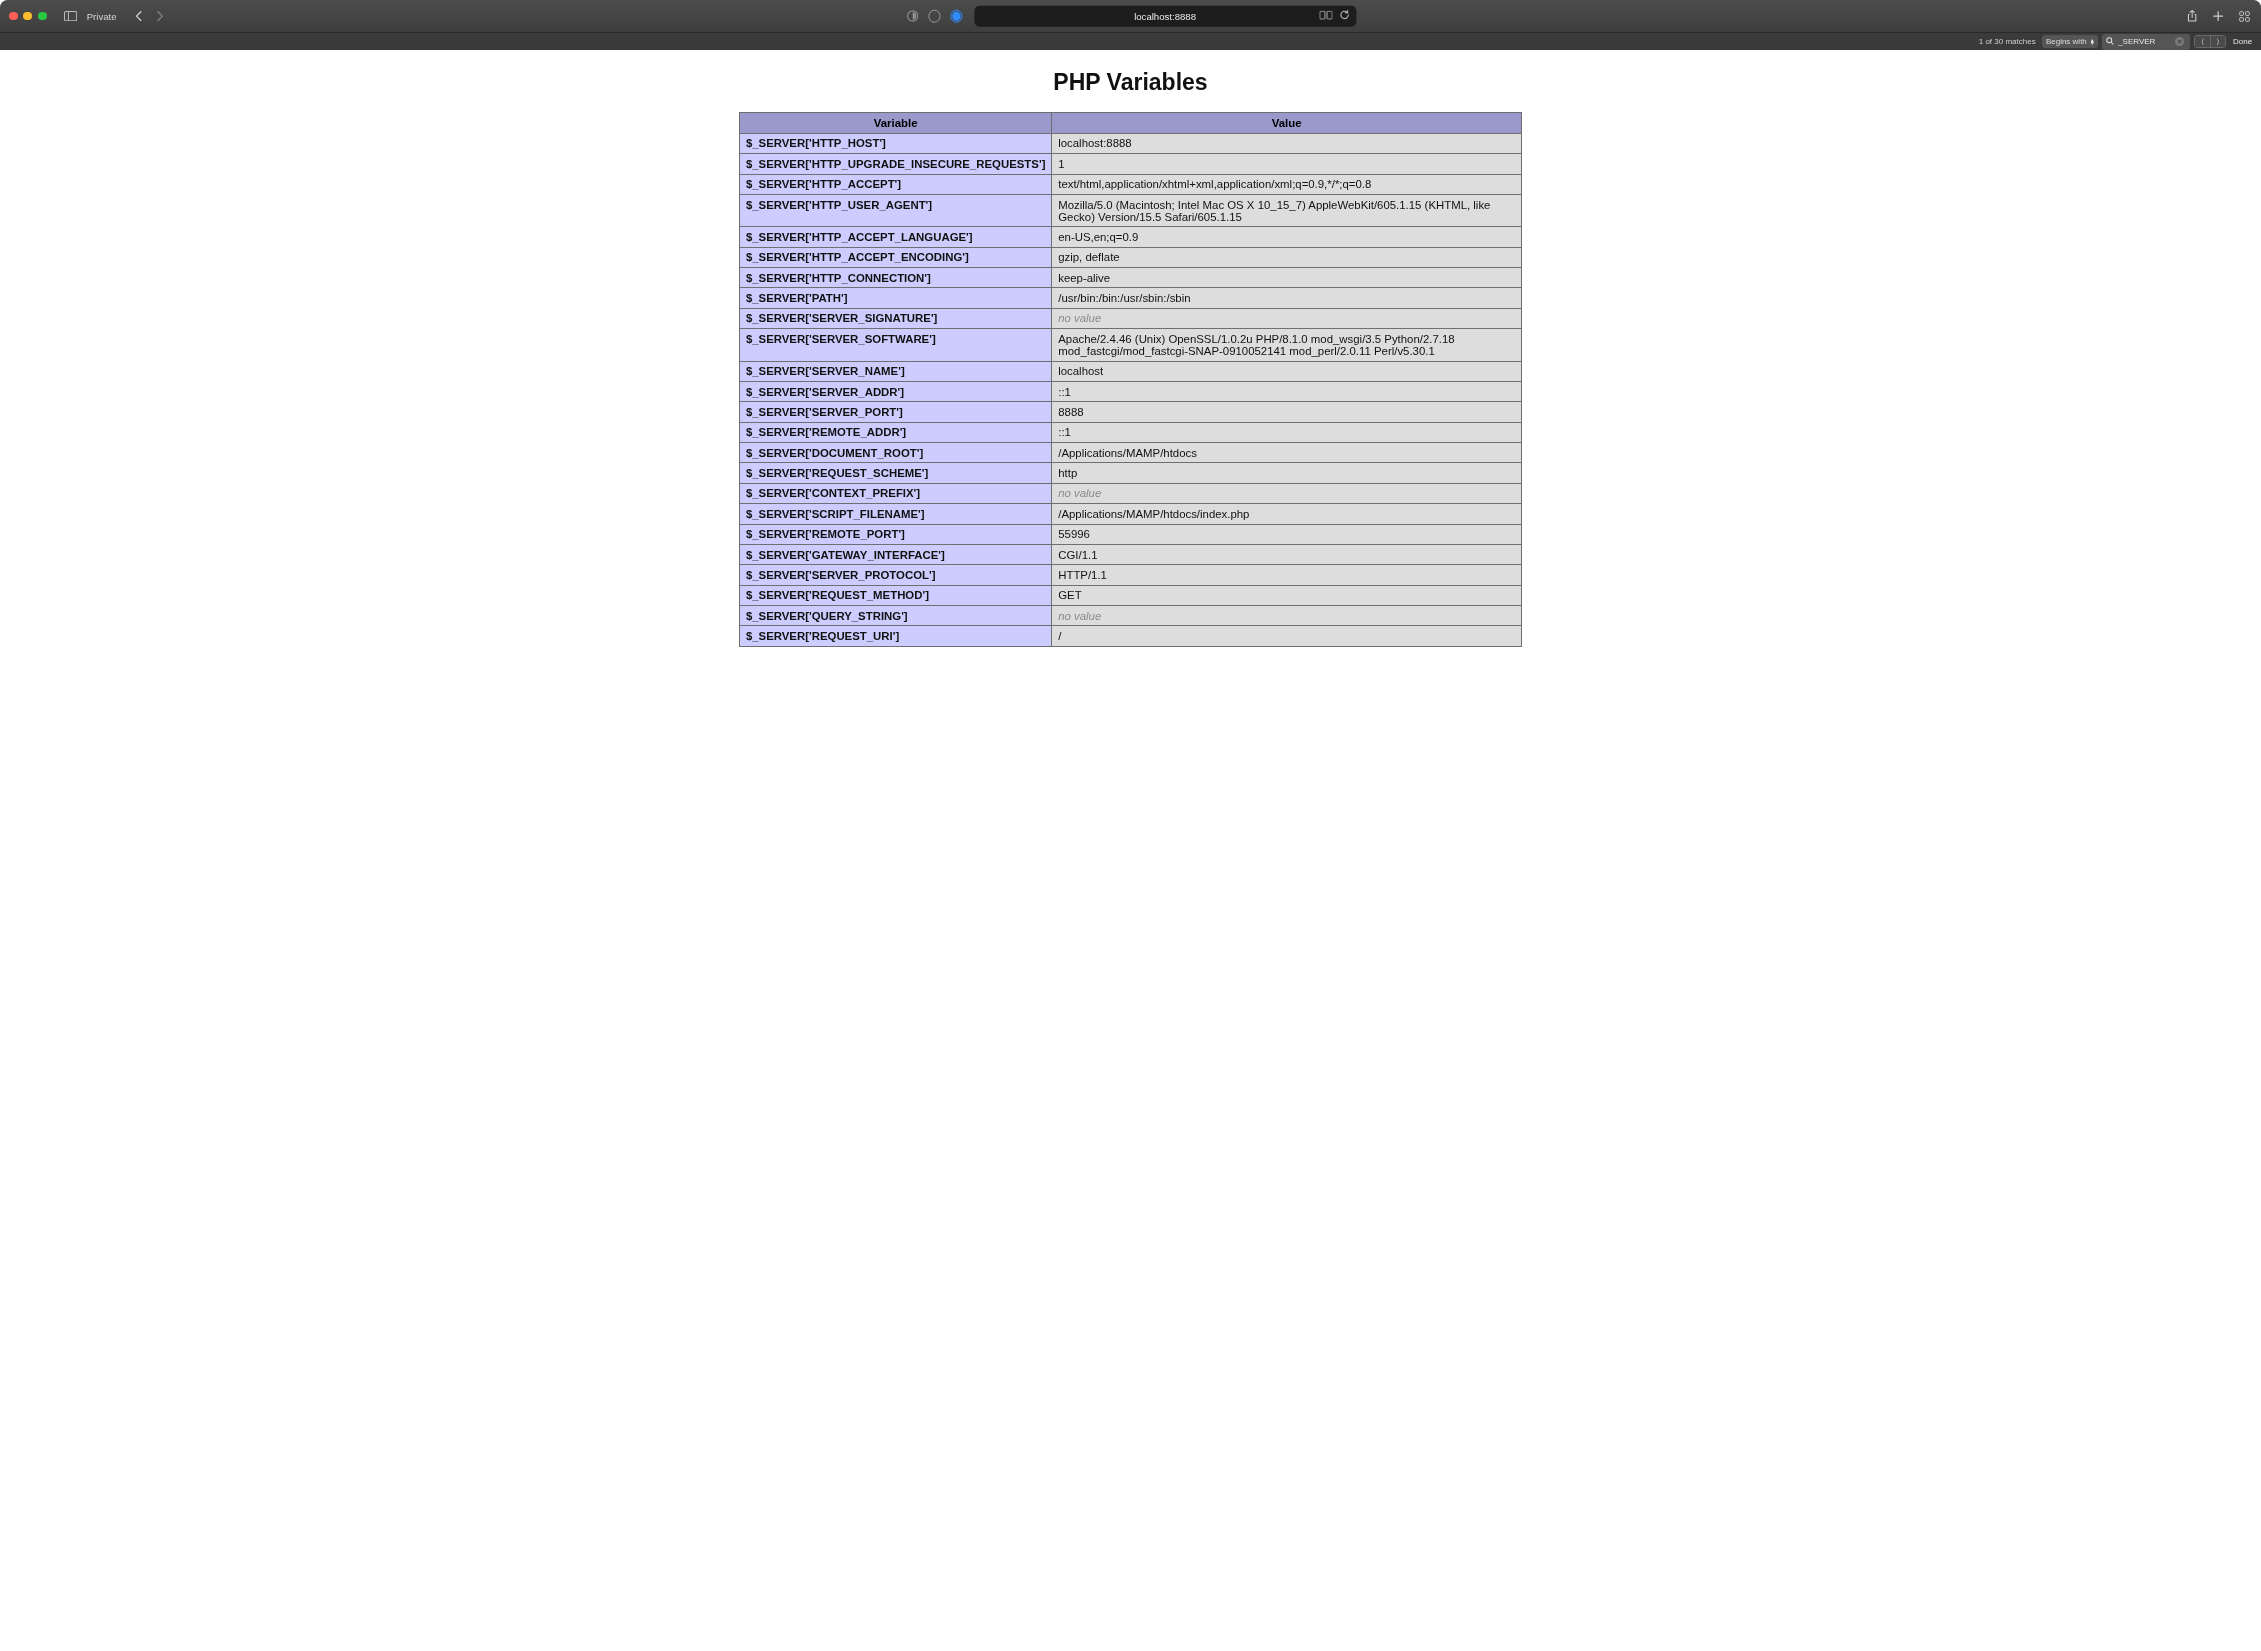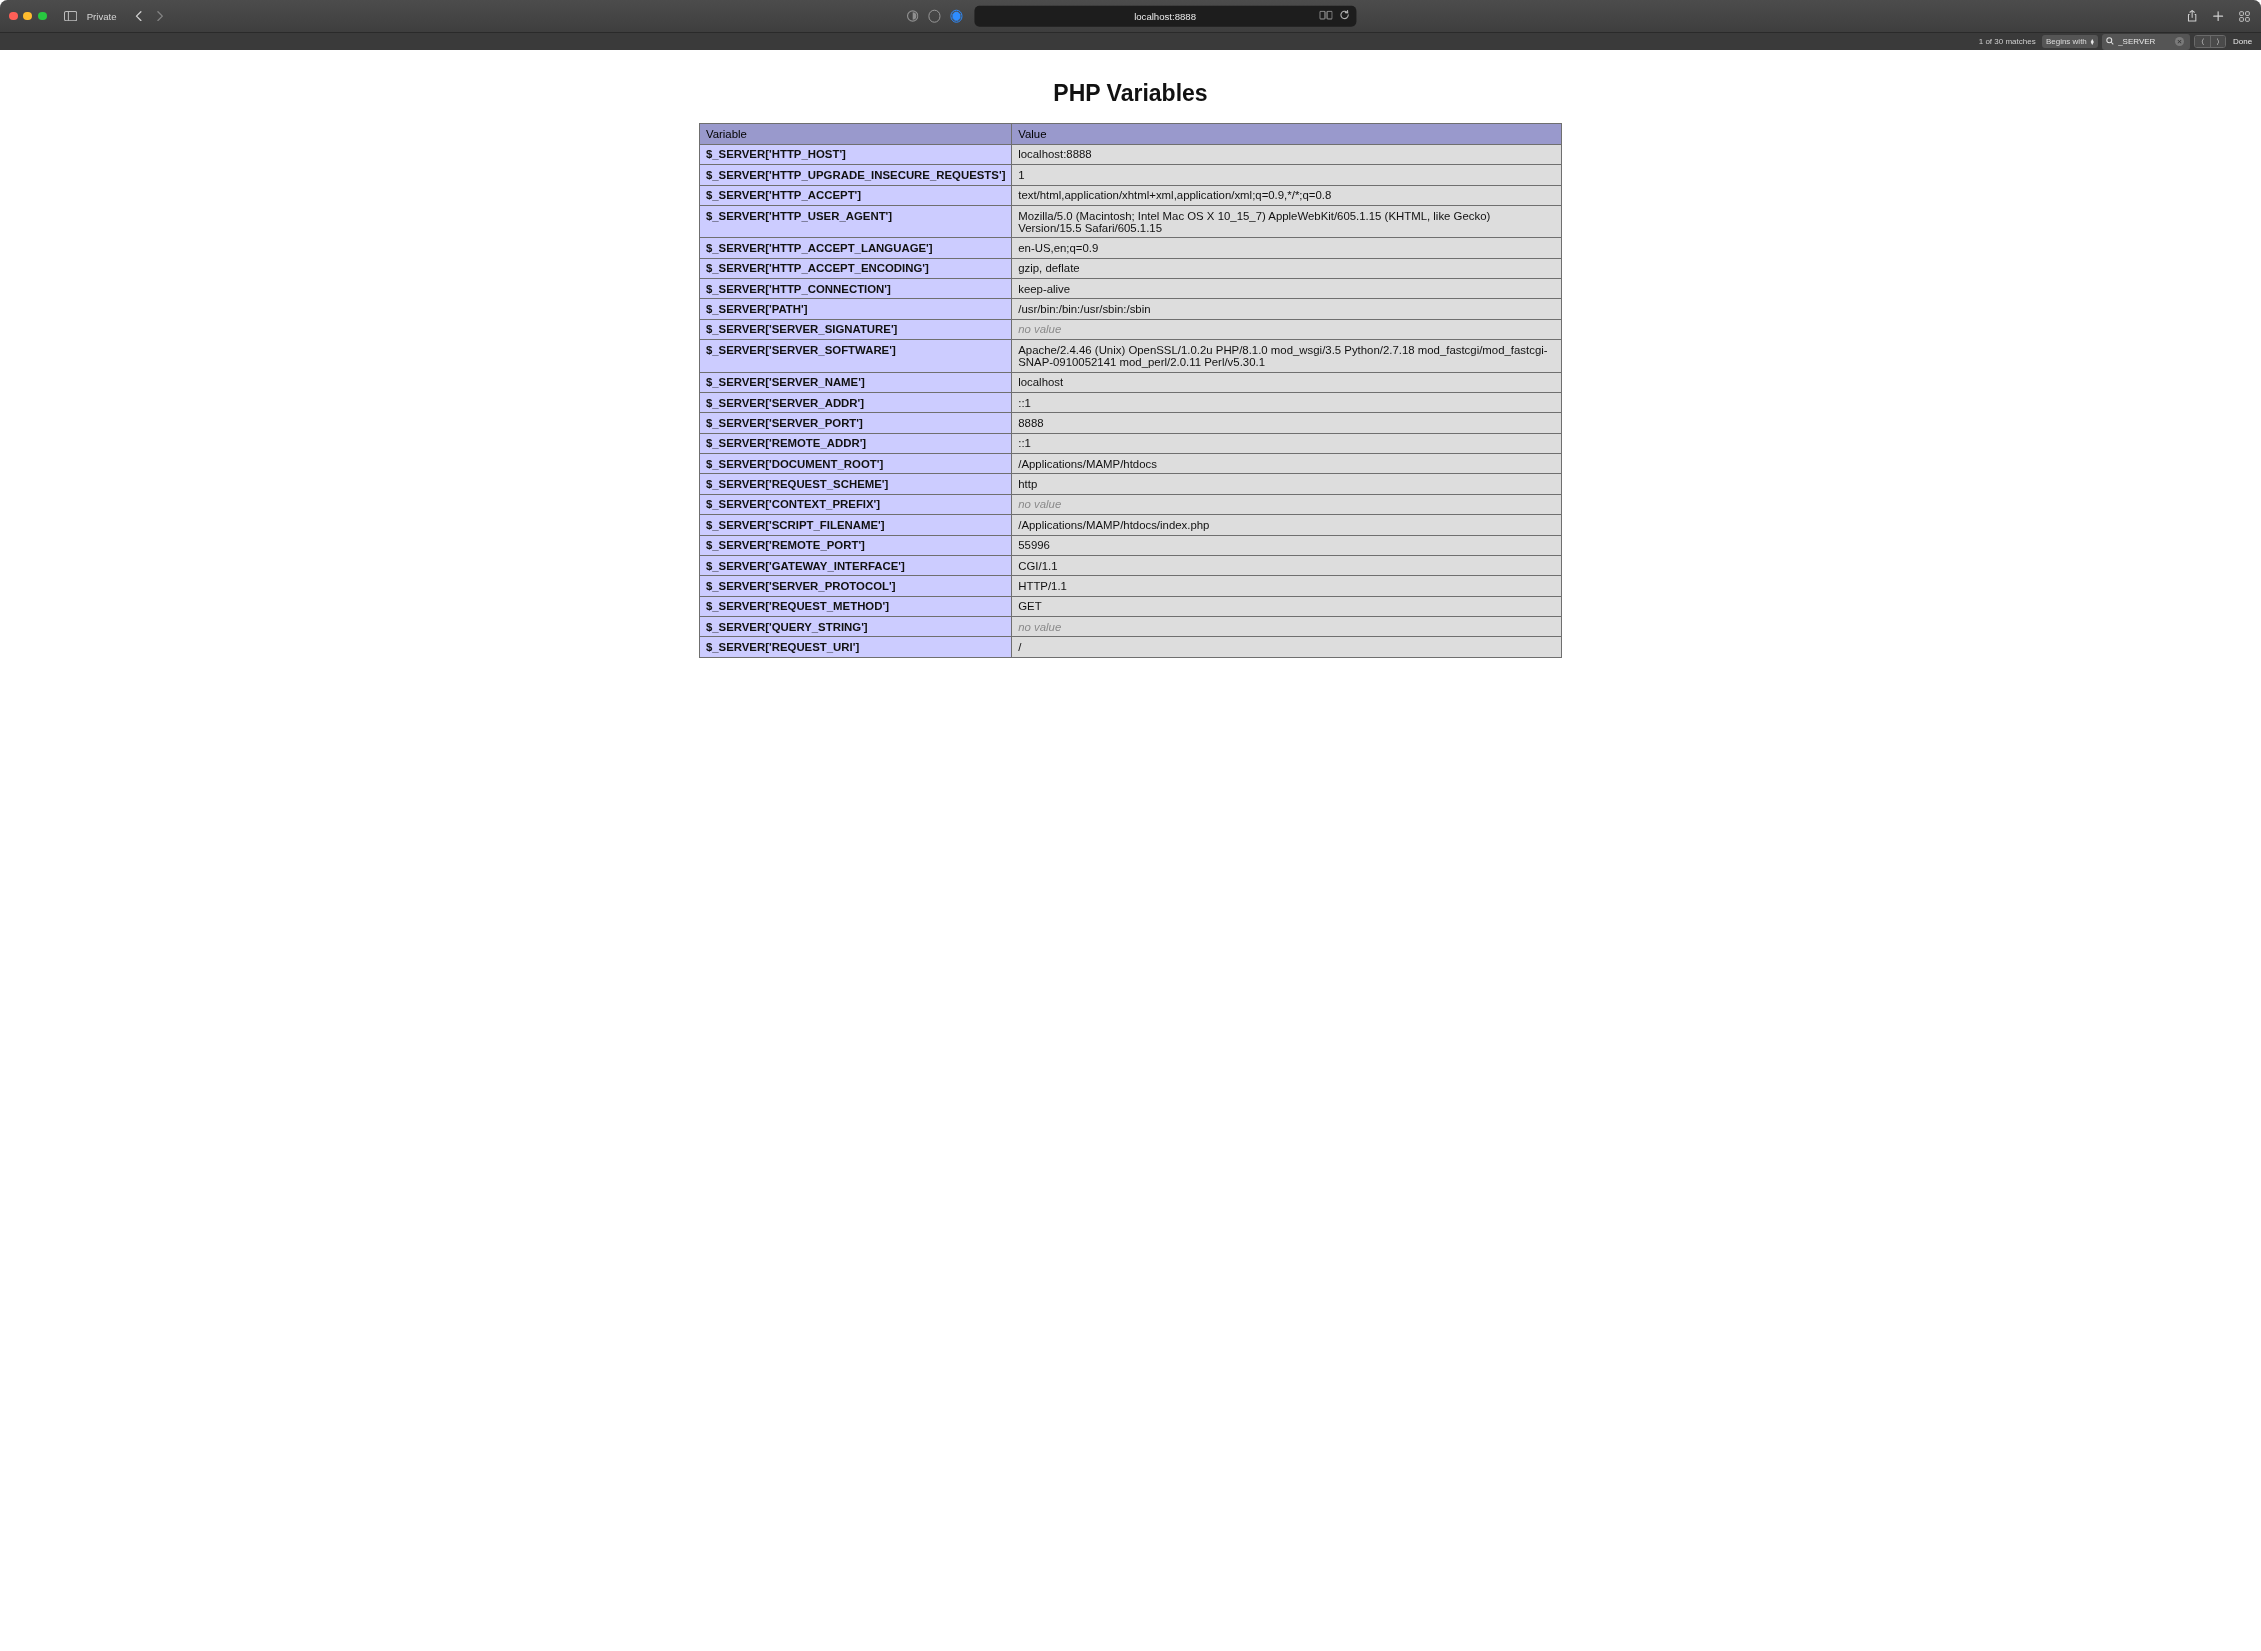--- a/index.html
+++ b/index.html
@@ -100,35 +100,35 @@
   background:transparent;border:0;color:#e8e8e8;font-size:8px;padding:0 2.9px;
 }
 
 
 .content {
   height: calc(100% - 51px);
   overflow: auto;
   background:#fff;
 }
 .page {
-  width: 863px;
-  margin: 16px auto;
+  width: 783px;
+  margin: 5px auto;
   padding-bottom: 29px;
 }
 h1.page-title{
   text-align:center; font-size:23px; font-weight:700;
   padding: 14px 0 16px; color:#111;
 }
 table.phpvars{
   width:100%; border-collapse:collapse;
   font-size:11.4px;
 }
 table.phpvars th{
-  background:#9999cc; color:#000; font-weight:400;
-  border:0.7px solid #6f6f6f; padding:3.7px 5.9px; text-align:left;
+  background:#9999cc; color:#000; font-weight:700;
+  border:0.7px solid #6f6f6f; padding:3.7px 5.9px; text-align:center;
 }
 table.phpvars td{
   border:0.7px solid #6f6f6f; padding:3.7px 5.9px; vertical-align:top;
 }
 table.phpvars td.k{
   background:#ccccff; font-weight:700; color:#111; white-space:nowrap; width:301px;
 }
 table.phpvars td.v{
   background:#dddddd; color:#111; word-break:break-word;
 }

